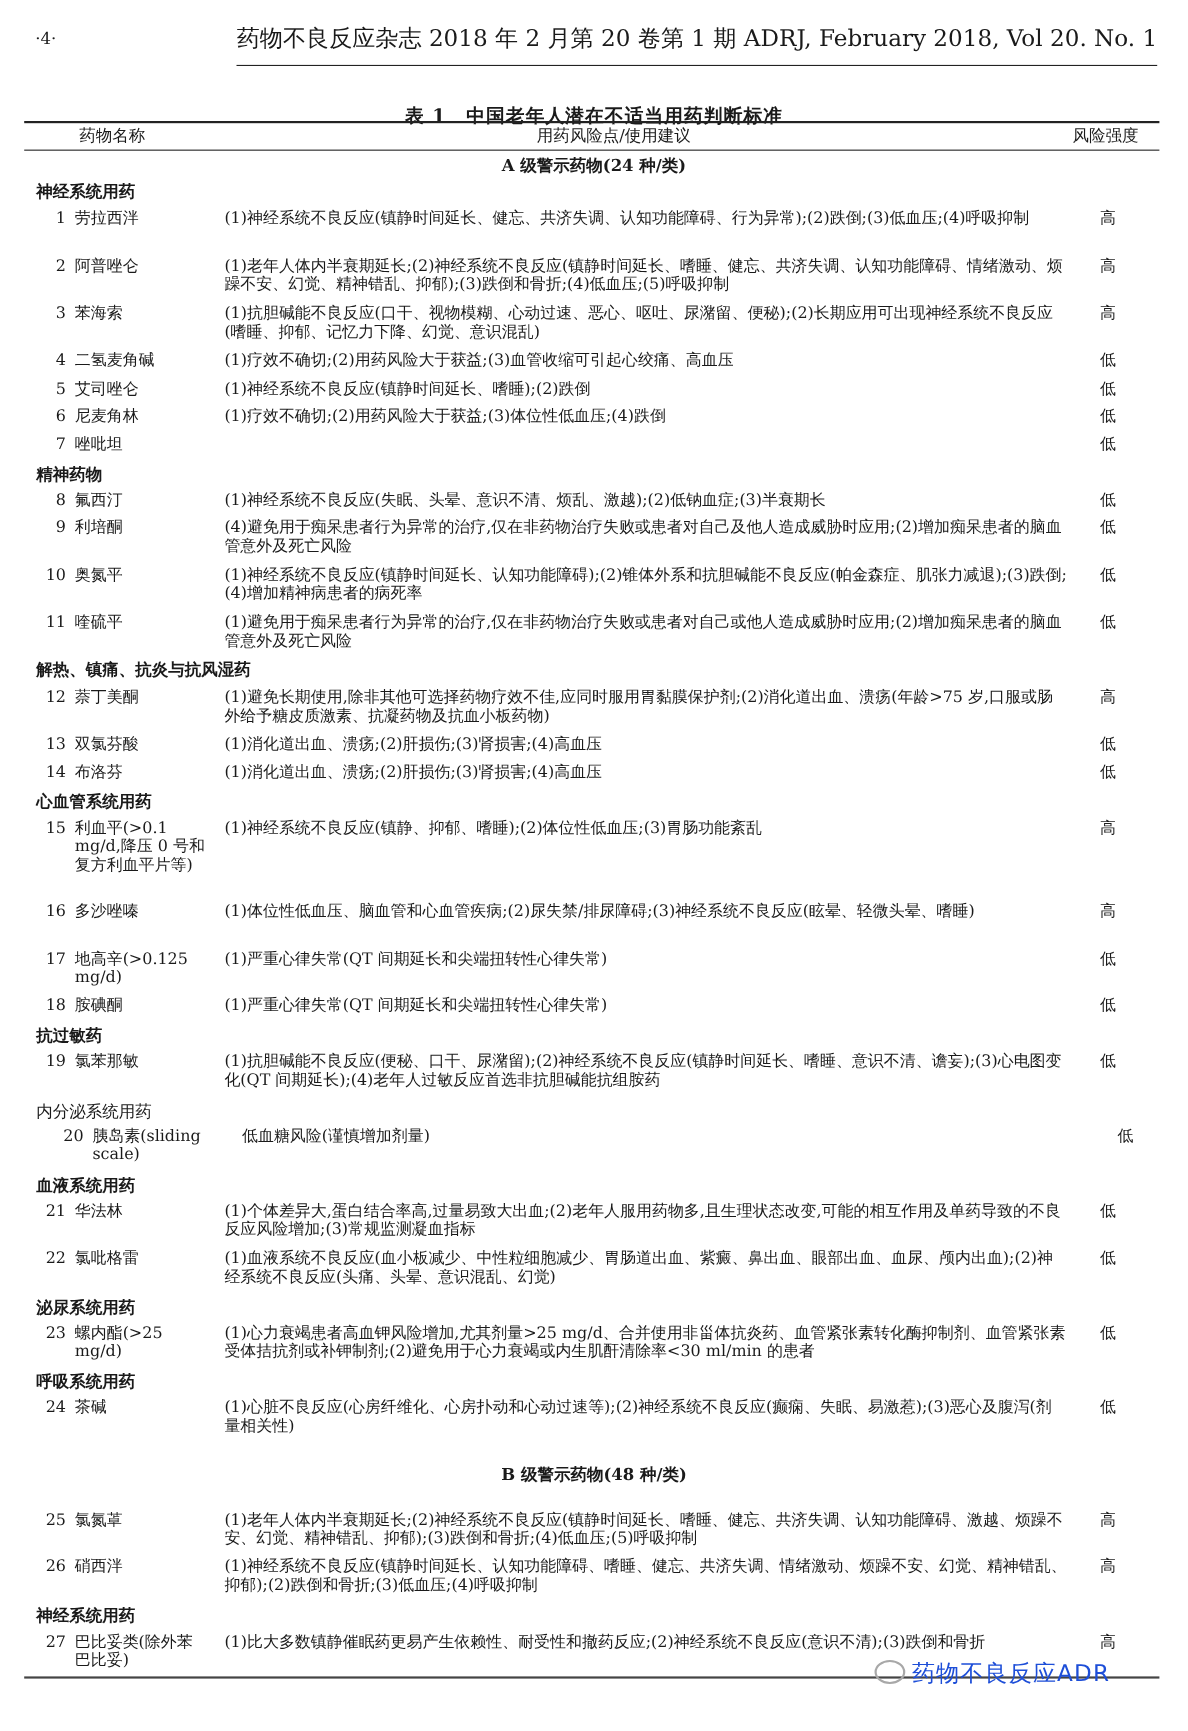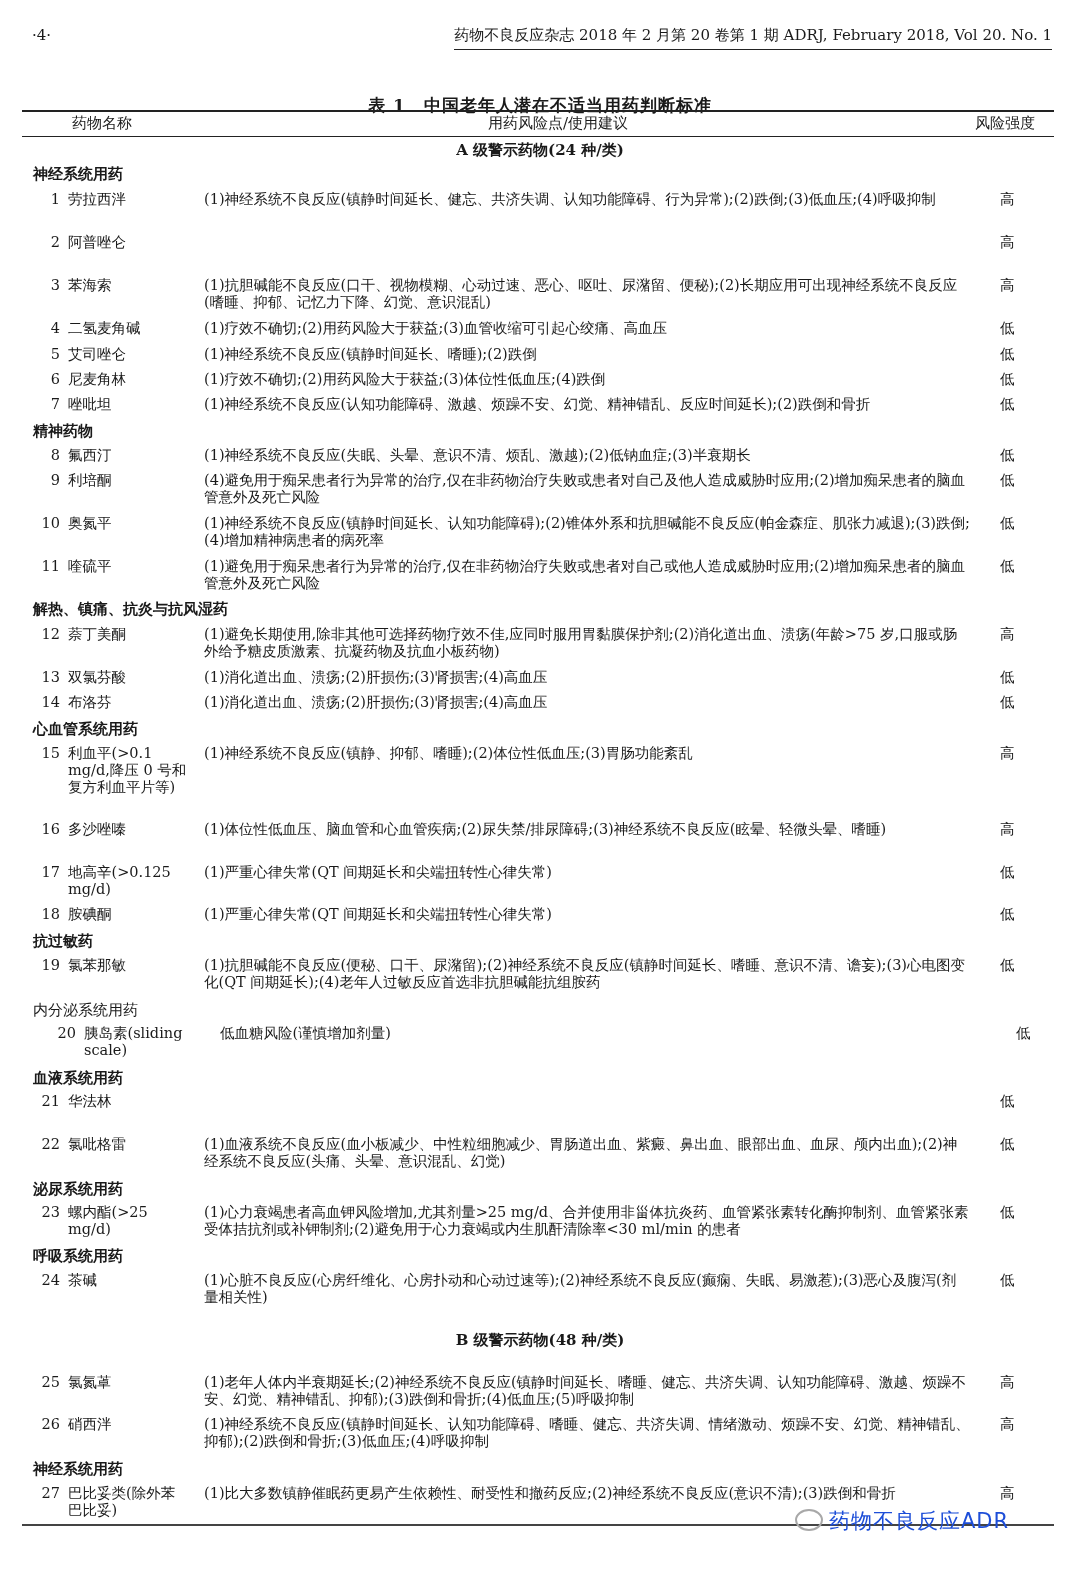--- a/index.html
+++ b/index.html
@@ -6,22 +6,22 @@
   body {
     width:1080px; height:1574px; position:relative; overflow:hidden;
     font-family:"DejaVu Serif","Liberation Serif",serif; color:#1a1a1a;
   }
   .running-head {
     position:absolute; top:22px; left:32px; right:28px; height:26px;
     font-size:15px; line-height:26px;
   }
   .page-num { position:absolute; left:0; top:0; }
   .journal-line {
-    position:absolute; right:0; top:0; border-bottom:1px solid #222; padding-bottom:1px;
-    letter-spacing:0px; font-size:15px;
+    position:absolute; right:0; top:0; border-bottom:1px solid #222; padding-bottom:11px;
+    letter-spacing:0px; font-size:21px;
   }
   .table-caption {
     position:absolute; top:78px; left:0; width:1080px; text-align:center;
     font-size:17px; font-weight:bold; letter-spacing:1px;margin-top:16px;
   }
   .table-caption .cap-num { margin-right:18px; }
   .rule-top { position:absolute; left:22px; width:1032px; top:110px; height:0; border-top:2px solid #222; }
   .rule-mid { position:absolute; left:22px; width:1032px; top:136px; height:0; border-top:1px solid #222; }
   .rule-bottom { position:absolute; left:22px; width:1032px; top:1524px; height:0; border-top:2px solid #444; }
   .hdr { position:absolute; top:113px; font-size:15px; line-height:20px; }
@@ -75,20 +75,21 @@
     <div class="category" style="position: absolute; left: 0px; width: 1080px; top: 24px;">神经系统用药</div>
     <div class="drug-row" style="position: absolute; left: 0px; width: 1080px; top: 51px;">
       <div class="drug-no">1</div>
       <div class="drug-name">劳拉西泮</div>
       <div class="drug-risk">(1)神经系统不良反应(镇静时间延长、健忘、共济失调、认知功能障碍、行为异常);(2)跌倒;(3)低血压;(4)呼吸抑制</div>
       <div class="drug-level">高</div>
     </div>
     <div class="drug-row" style="position: absolute; left: 0px; width: 1080px; top: 94px;">
       <div class="drug-no">2</div>
       <div class="drug-name">阿普唑仑</div>
+      <div class="drug-risk">(1)老年人体内半衰期延长;(2)神经系统不良反应(镇静时间延长、嗜睡、健忘、共济失调、认知功能障碍、情绪激动、烦躁不安、幻觉、精神错乱、抑郁);(3)跌倒和骨折;(4)低血压;(5)呼吸抑制</div>
       <div class="drug-level">高</div>
     </div>
     <div class="drug-row" style="position: absolute; left: 0px; width: 1080px; top: 137px;">
       <div class="drug-no">3</div>
       <div class="drug-name">苯海索</div>
       <div class="drug-risk">(1)抗胆碱能不良反应(口干、视物模糊、心动过速、恶心、呕吐、尿潴留、便秘);(2)长期应用可出现神经系统不良反应(嗜睡、抑郁、记忆力下降、幻觉、意识混乱)</div>
       <div class="drug-level">高</div>
     </div>
     <div class="drug-row" style="position: absolute; left: 0px; width: 1080px; top: 180px;">
       <div class="drug-no">4</div>
@@ -104,21 +105,20 @@
     </div>
     <div class="drug-row" style="position: absolute; left: 0px; width: 1080px; top: 231px;">
       <div class="drug-no">6</div>
       <div class="drug-name">尼麦角林</div>
       <div class="drug-risk">(1)疗效不确切;(2)用药风险大于获益;(3)体位性低血压;(4)跌倒</div>
       <div class="drug-level">低</div>
     </div>
     <div class="drug-row" style="position: absolute; left: 0px; width: 1080px; top: 256px;">
       <div class="drug-no">7</div>
       <div class="drug-name">唑吡坦</div>
-      <div class="drug-risk">(1)神经系统不良反应(认知功能障碍、激越、烦躁不安、幻觉、精神错乱、反应时间延长);(2)跌倒和骨折</div>
       <div class="drug-level">低</div>
     </div>
     <div class="category" style="position: absolute; left: 0px; width: 1080px; top: 281px;">精神药物</div>
     <div class="drug-row" style="position: absolute; left: 0px; width: 1080px; top: 307px;">
       <div class="drug-no">8</div>
       <div class="drug-name">氟西汀</div>
       <div class="drug-risk">(1)神经系统不良反应(失眠、头晕、意识不清、烦乱、激越);(2)低钠血症;(3)半衰期长</div>
       <div class="drug-level">低</div>
     </div>
     <div class="drug-row" style="position: absolute; left: 0px; width: 1080px; top: 332px;">
@@ -194,20 +194,21 @@
     <div class="drug-row" style="position: absolute; left: 16px; width: 1080px; top: 885px;">
       <div class="drug-no">20</div>
       <div class="drug-name">胰岛素(sliding scale)</div>
       <div class="drug-risk">低血糖风险(谨慎增加剂量)</div>
       <div class="drug-level">低</div>
     </div>
     <div class="category" style="position: absolute; left: 0px; width: 1080px; top: 928px;">血液系统用药</div>
     <div class="drug-row" style="position: absolute; left: 0px; width: 1080px; top: 953px;">
       <div class="drug-no">21</div>
       <div class="drug-name">华法林</div>
+      <div class="drug-risk">(1)个体差异大,蛋白结合率高,过量易致大出血;(2)老年人服用药物多,且生理状态改变,可能的相互作用及单药导致的不良反应风险增加;(3)常规监测凝血指标</div>
       <div class="drug-level">低</div>
     </div>
     <div class="drug-row" style="position: absolute; left: 0px; width: 1080px; top: 996px;">
       <div class="drug-no">22</div>
       <div class="drug-name">氯吡格雷</div>
       <div class="drug-risk">(1)血液系统不良反应(血小板减少、中性粒细胞减少、胃肠道出血、紫癜、鼻出血、眼部出血、血尿、颅内出血);(2)神经系统不良反应(头痛、头晕、意识混乱、幻觉)</div>
       <div class="drug-level">低</div>
     </div>
     <div class="category" style="position: absolute; left: 0px; width: 1080px; top: 1039px;">泌尿系统用药</div>
     <div class="drug-row" style="position: absolute; left: 0px; width: 1080px; top: 1064px;">

